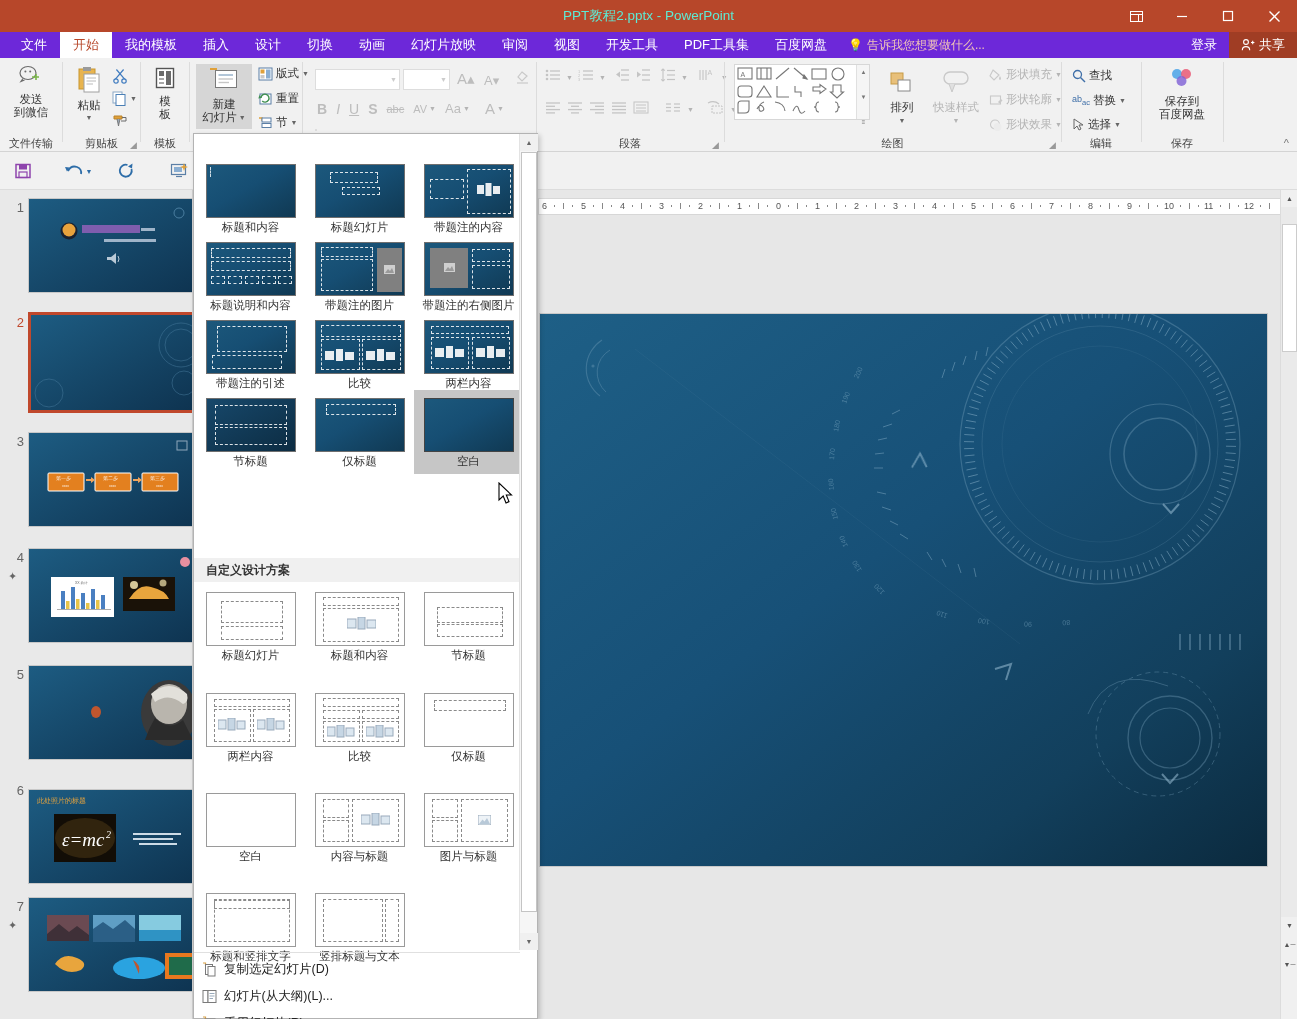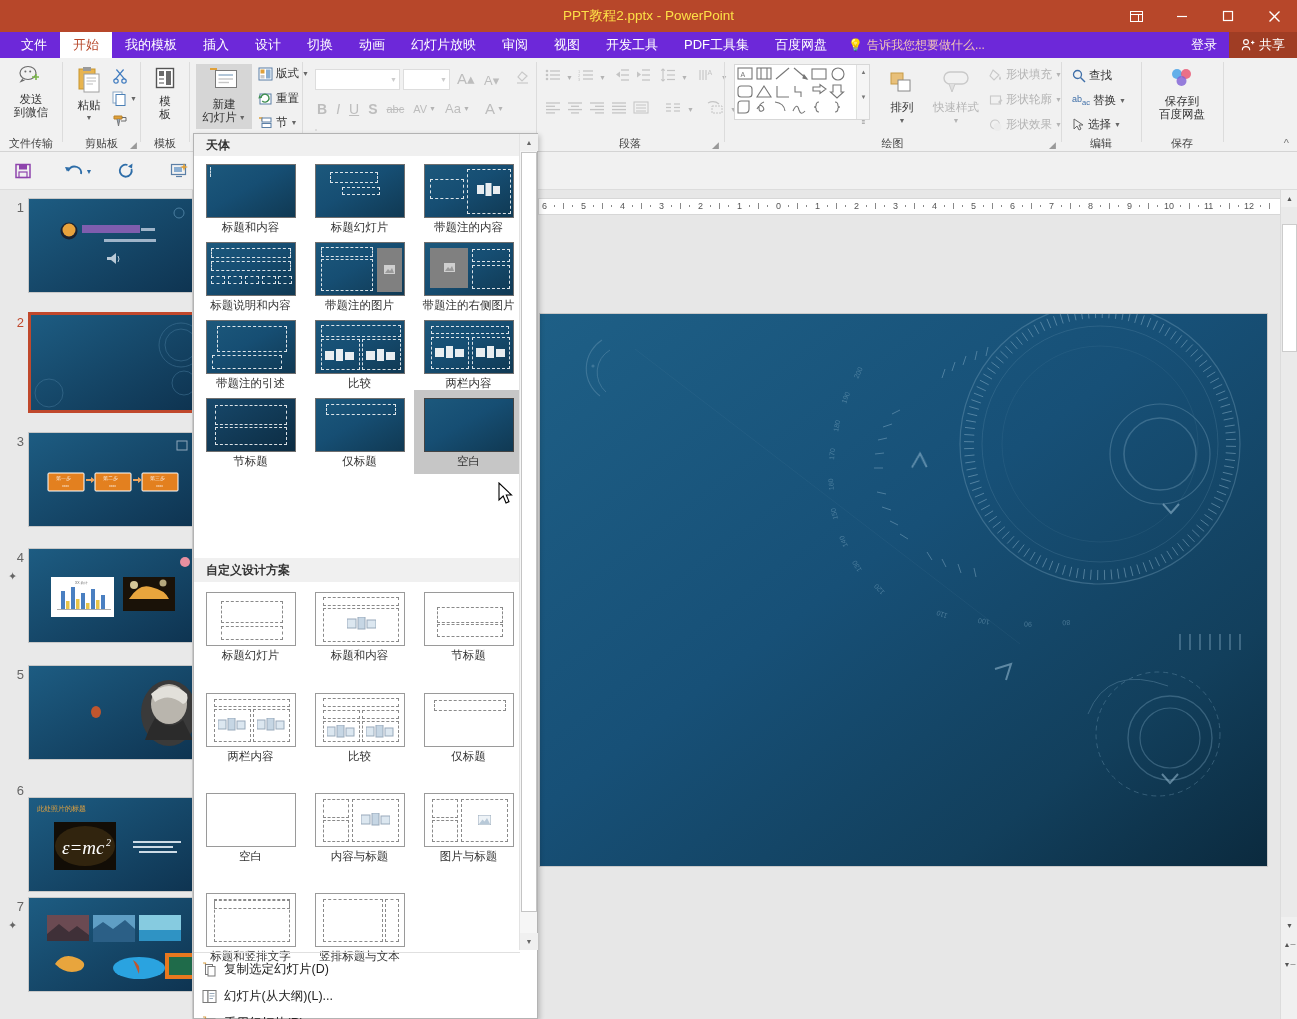--- a/index.html
+++ b/index.html
@@ -10,21 +10,21 @@
   }
   #app { position: relative; width: 1297px; height: 1019px; }
 
   
   .titlebar {
     position: absolute; left: 0; top: 0; width: 1297px; height: 32px;
     background: #b7472a; color: #fff;
   }
   .titlebar-text {
     position: absolute; left: 0; top: 0; width: 1297px; height: 32px;
-    line-height: 32px; text-align: center; font-size: 13.5px; color: #fde047;
+    line-height: 32px; text-align: center; font-size: 13.5px; color: #5eead4;
   }
   .win-btns { position: absolute; right: 0; top: 0; height: 32px; display: flex; }
   .win-btn {
     width: 46px; height: 32px; display: flex; align-items: center; justify-content: center;
     color: #fff; font-size: 13px;
   }
   .win-btn svg { display: block; }
 
   
   .tabbar {
@@ -823,21 +823,21 @@
           <ellipse cx="140" cy="38" rx="18" ry="20" fill="#b9b5ad"></ellipse>
           <path d="M122 28 q18-16 36 0 q2 8 -4 10 q-14-12 -28 -2z" fill="#e2e0da"></path>
           <path d="M126 52 q14 14 28 2 q6 12 10 20 h-48 q4-12 10-22z" fill="#2b2b2b"></path>
           <ellipse cx="67" cy="46" rx="5" ry="6" fill="#c0562e"></ellipse>
         </svg>
       </div>
     </div>
 
     <div class="thumb-row" style="top:591px; height:97px;">
       <div class="thumb-num" style="top:2px;">6</div>
-      <div class="thumb-frame" style="top:16px;">
+      <div class="thumb-frame" style="top:8px;">
         <svg width="168" height="95" viewBox="0 0 168 95">
           <rect width="168" height="95" fill="url(#tg1)"></rect>
           <text x="8" y="13" font-size="7" fill="#e8a43d" font-family="Liberation Sans">此处照片的标题</text>
           <rect x="25" y="24" width="62" height="48" fill="#120d06"></rect>
           <ellipse cx="56" cy="48" rx="30" ry="20" fill="#3a2a10" opacity=".8"></ellipse>
           <text x="33" y="56" font-size="19" fill="#fff" font-style="italic" font-family="Liberation Serif">ε=mc</text>
           <text x="77" y="48" font-size="10" fill="#fff" font-style="italic" font-family="Liberation Serif">2</text>
           <g fill="#cddbe6">
             <rect x="104" y="43" width="48" height="2"></rect>
               <rect x="104" y="48" width="40" height="2"></rect>
@@ -1148,21 +1148,20 @@
       <div class="sb-track" style="top:17px; height:710px;"></div>
       <div class="sb-thumb" style="top:34px; height:128px;"></div>
       <div class="sb-btn" style="top:727px;">▼</div>
       <div class="sb-btn" style="top:746px;">▲─</div>
       <div class="sb-btn" style="top:766px;">▼─</div>
     </div>
   </div>
 
   <div class="dropdown">
 
-    <div class="dd-header">天体</div>
 
     <div class="lay-cell" style="left:2px; top:24px; height:78px;">
       <div class="lay-thumb">
         <div class="ph" style="left:3px; top:2px; width:2px; height:10px; border:0; border-left:1px dashed rgba(255,255,255,.8);"></div>
       </div>
       <div class="lay-label">标题和内容</div>
     </div>
     <div class="lay-cell" style="left:111px; top:24px; height:78px;">
       <div class="lay-thumb">
         <div class="ph" style="left:14px; top:7px; width:48px; height:11px;"></div>

